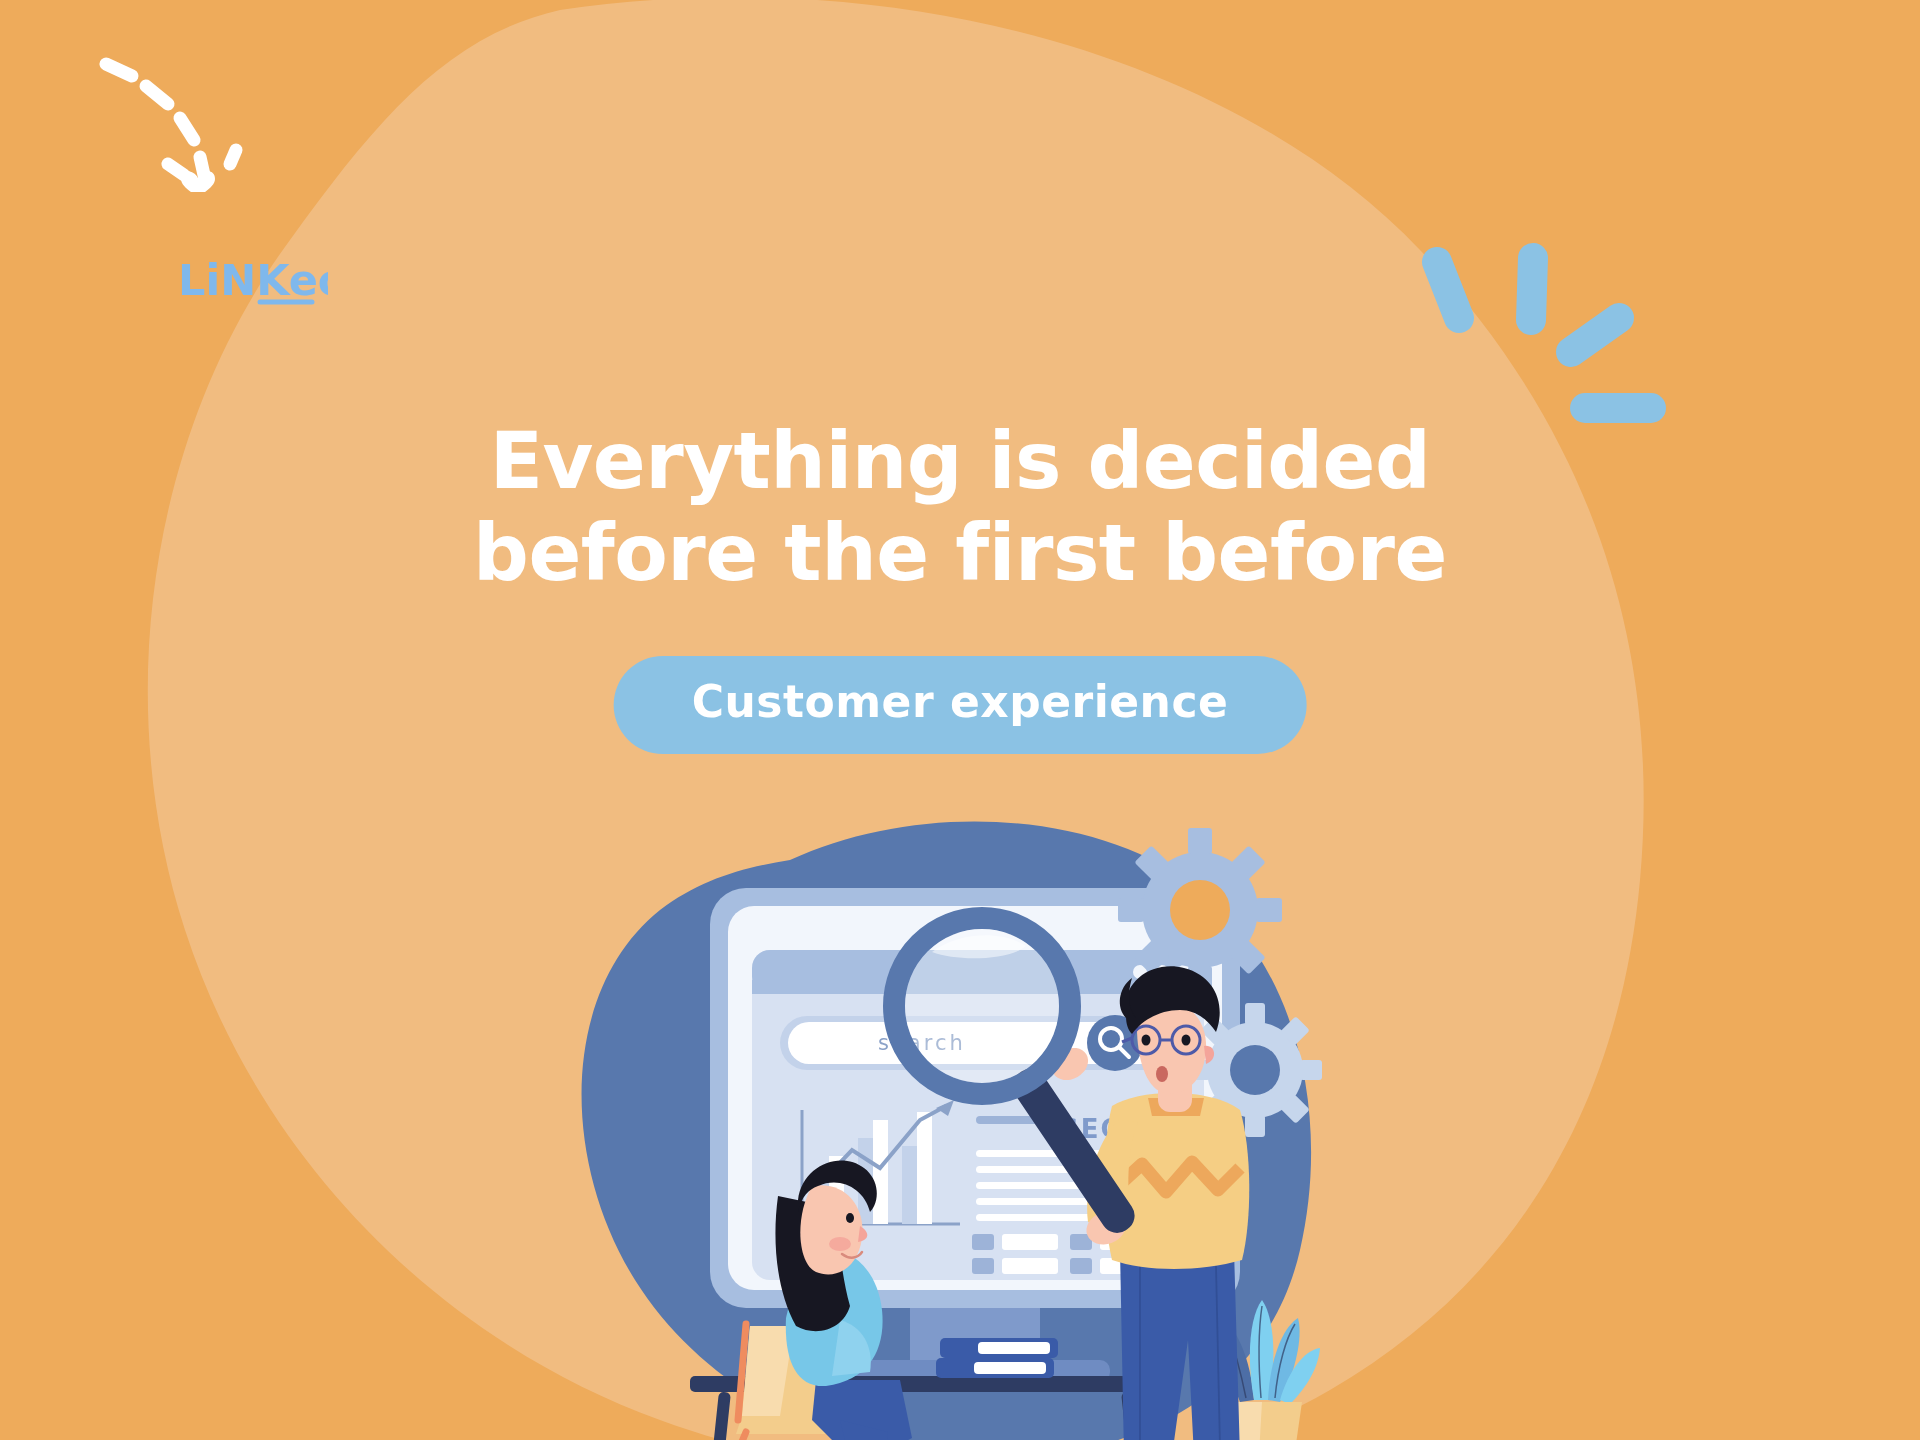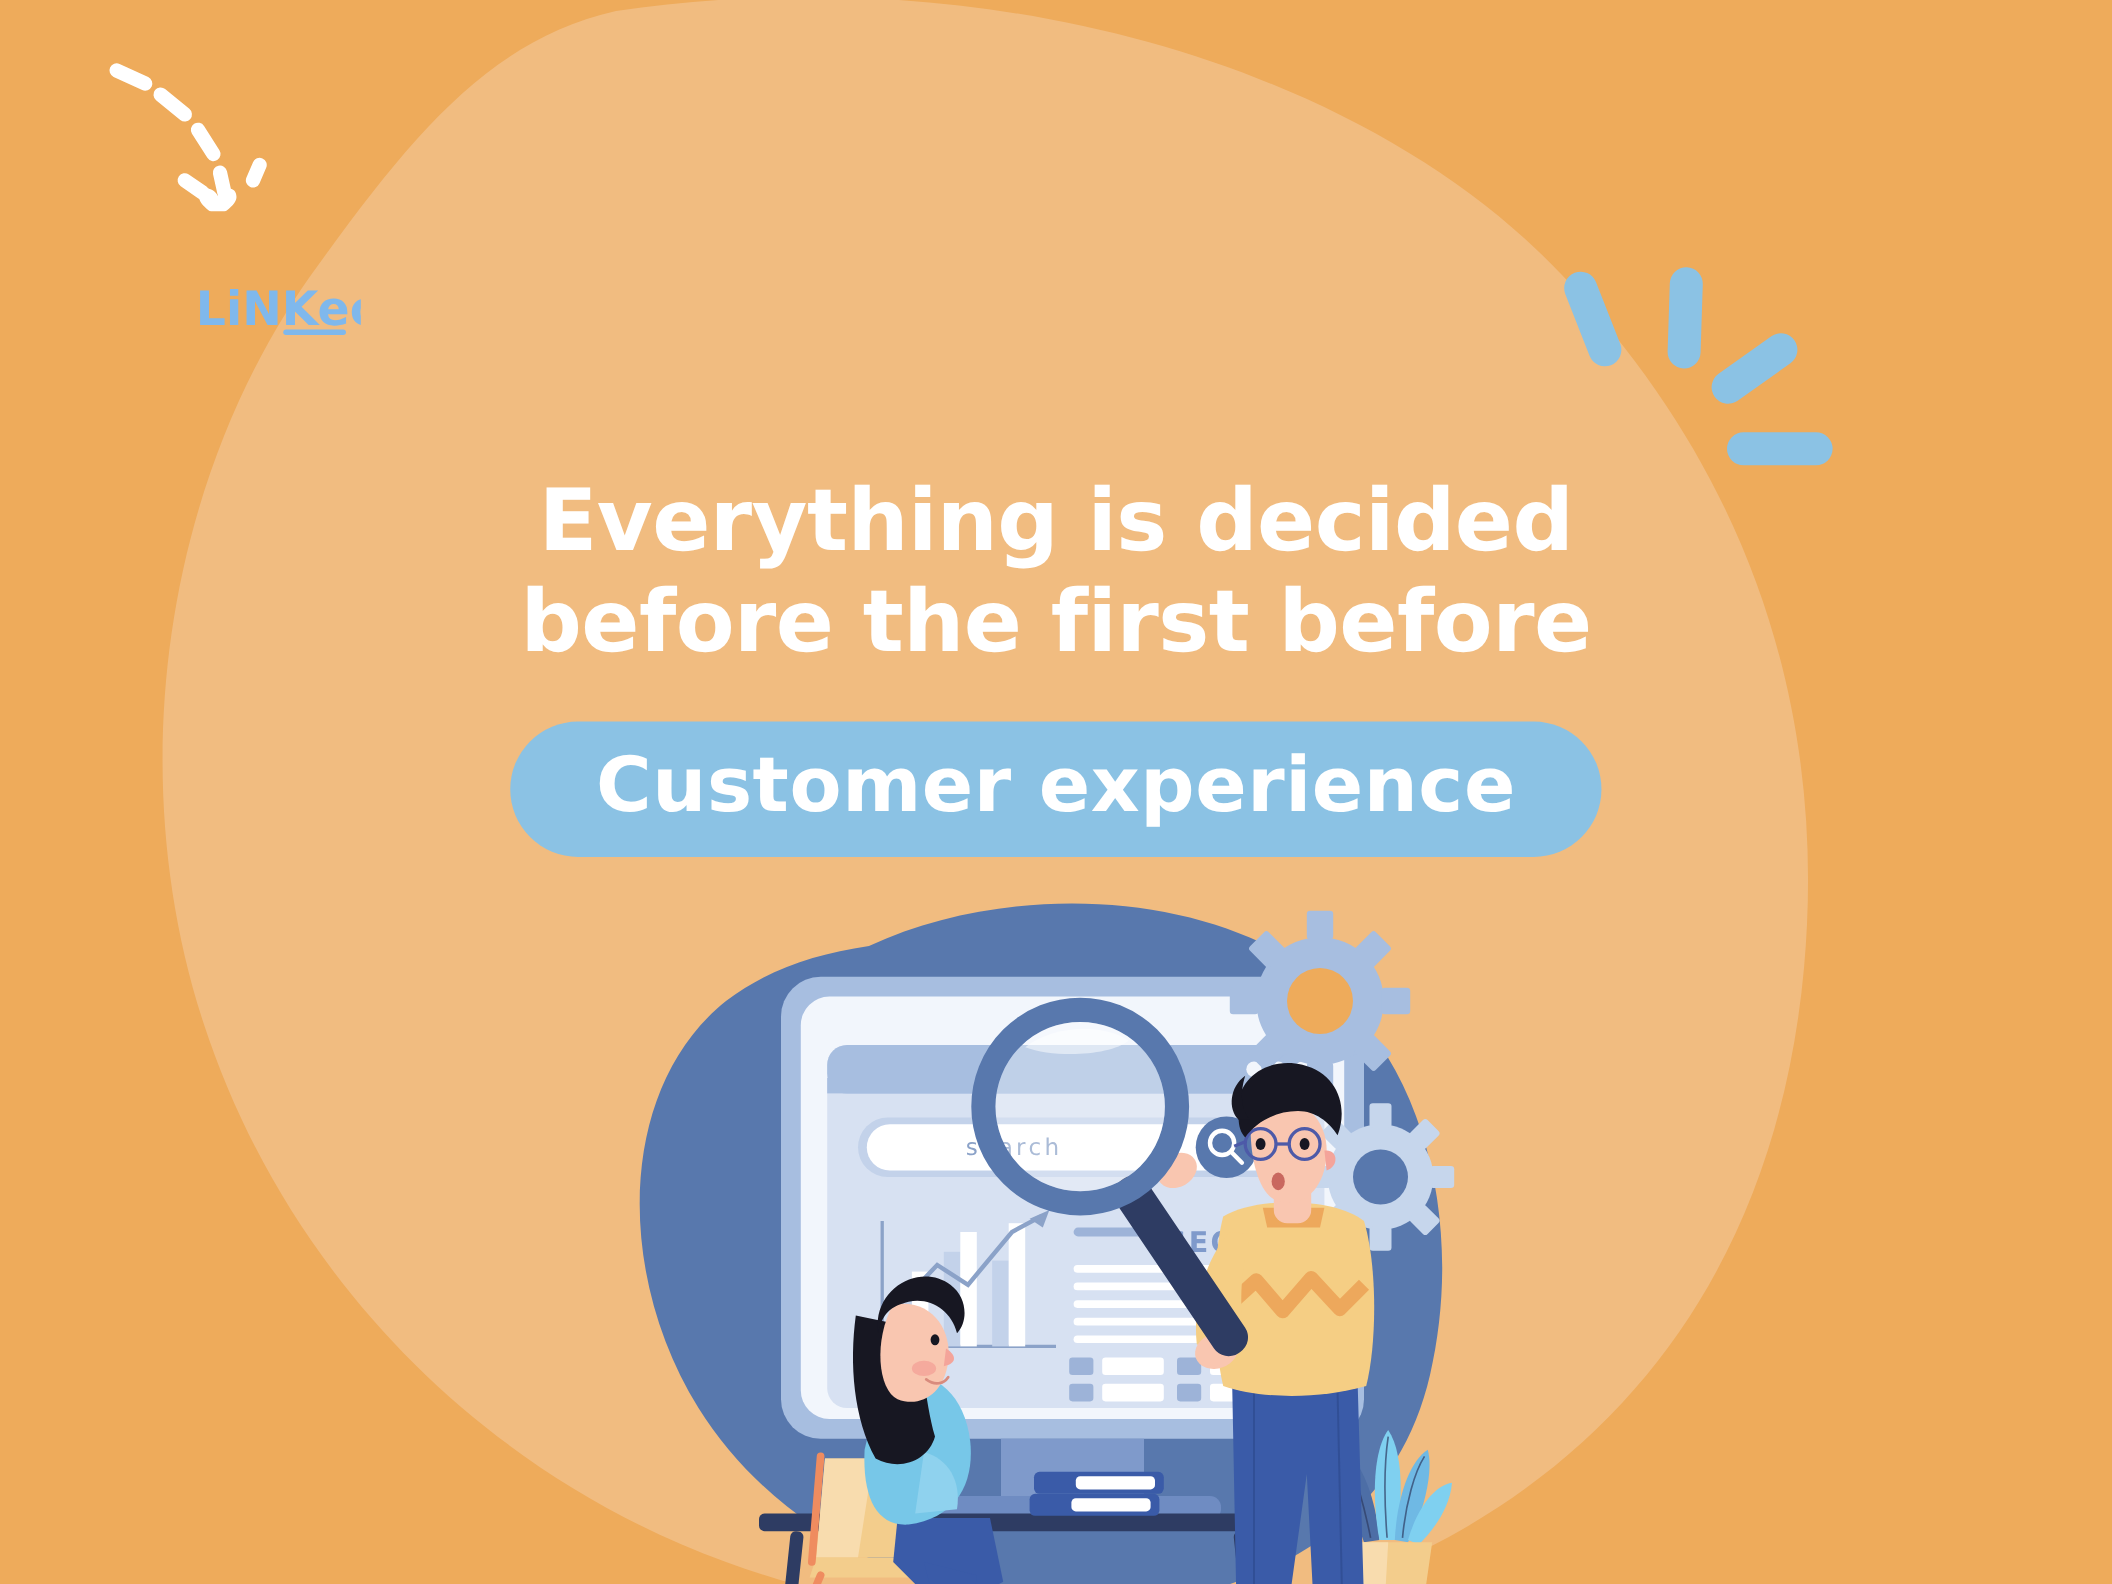--- a/index.html
+++ b/index.html
@@ -52,21 +52,21 @@
     left: 1415px;
     top: 240px;
     width: 260px;
     height: 220px;
   }
 
   
   .headline {
     position: absolute;
     left: 50%;
-    top: 383px;
+    top: 370px;
     transform: translateX(-50%);
     width: 1180px;
     text-align: center;
     color: #ffffff;
     font-family: "DejaVu Sans", sans-serif;
     font-weight: bold;
     font-size: 78px;
     line-height: 1.0;
     letter-spacing: -0.5px;
     white-space: nowrap;
@@ -83,21 +83,21 @@
     position: absolute;
     left: 50%;
     top: 656px;
     transform: translateX(-50%);
     background: #8bc2e4;
     border-radius: 70px;
     padding: 24px 78px 30px 78px;
     color: #ffffff;
     font-family: "DejaVu Sans", sans-serif;
     font-weight: bold;
-    font-size: 69px;
+    font-size: 44px;
     line-height: 1;
     white-space: nowrap;
     text-align: center;
     letter-spacing: 0.5px;
     border: none;
     cursor: pointer;
   }
 
   
   .illustration {

